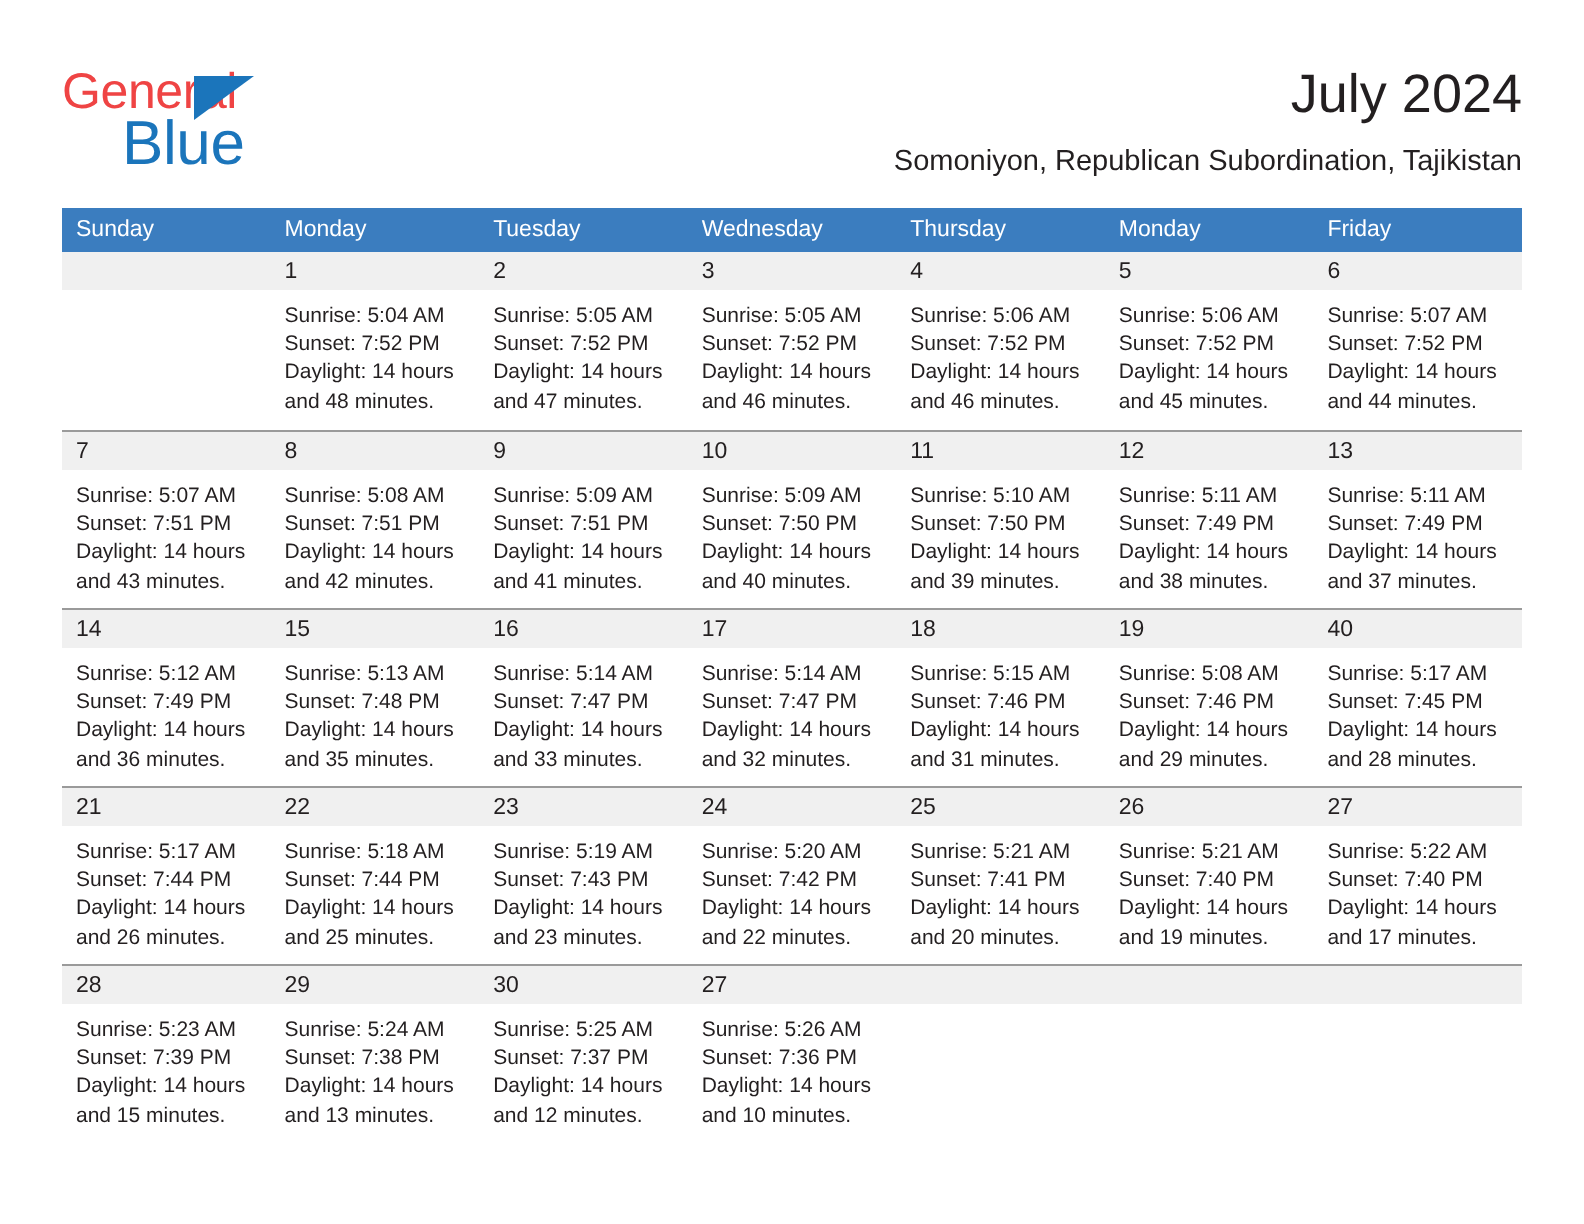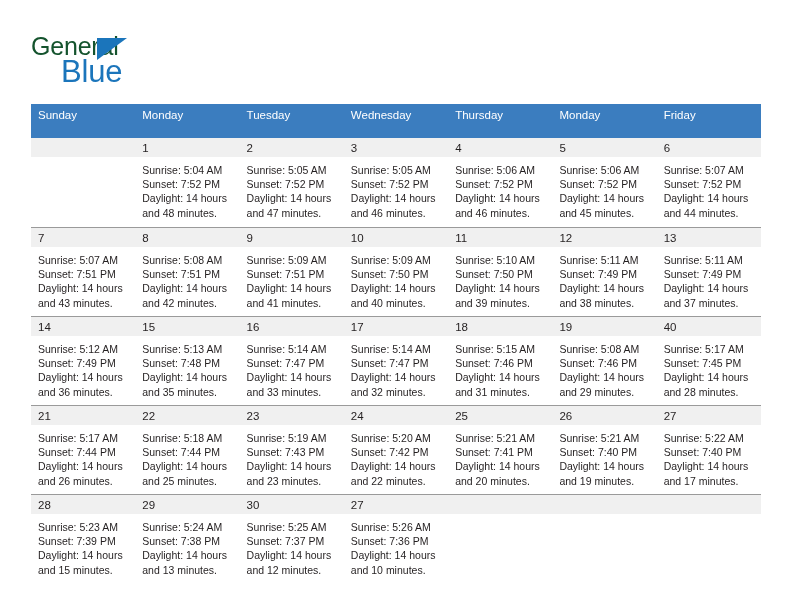--- a/index.html
+++ b/index.html
@@ -26,21 +26,21 @@
   .logo {
     position: absolute;
     left: 0; top: 2px;
     width: 200px; height: 56px;
   }
   .logo-general {
     position: absolute;
     left: 0; top: 0;
     font-size: 25px;
     letter-spacing: -0.2px;
-    color: #14532d;
+    color: #ef4444;
     font-family: "Liberation Sans", sans-serif;
   }
   .logo-triangle {
     position: absolute;
     left: 66px; top: 6px;
     width: 0; height: 0;
     border-left: 30px solid #1b75bb;
     border-bottom: 22px solid transparent;
   }
   .logo-blue {
@@ -79,21 +79,21 @@
     table-layout: fixed;
   }
   .calendar col { width: 104.285px; }
 
   thead th {
     background: #3b7dbf;
     color: #ffffff;
     font-size: 11.5px;
     font-weight: normal;
     text-align: left;
-    padding: 5px 0 17px 7px;
+    padding: 5px 0 5px 7px;
     height: 22px;
     border: none;
   }
 
   tbody td {
     vertical-align: top;
     padding: 0;
     border: none;
     height: 89px;
   }
@@ -130,20 +130,24 @@
 <div class="page">
 
   <div class="top">
 
     <div class="logo">
       <span class="logo-general">General</span>
       <span class="logo-triangle"></span>
       <span class="logo-blue">Blue</span>
     </div>
 
+    <div class="title-block">
+      <div class="cal-title">July 2024</div>
+      <div class="cal-subtitle">Somoniyon, Republican Subordination, Tajikistan</div>
+    </div>
 
   </div>
 
   <table class="calendar">
     <colgroup>
       <col>
         <col>
         <col>
         <col>
         <col>

